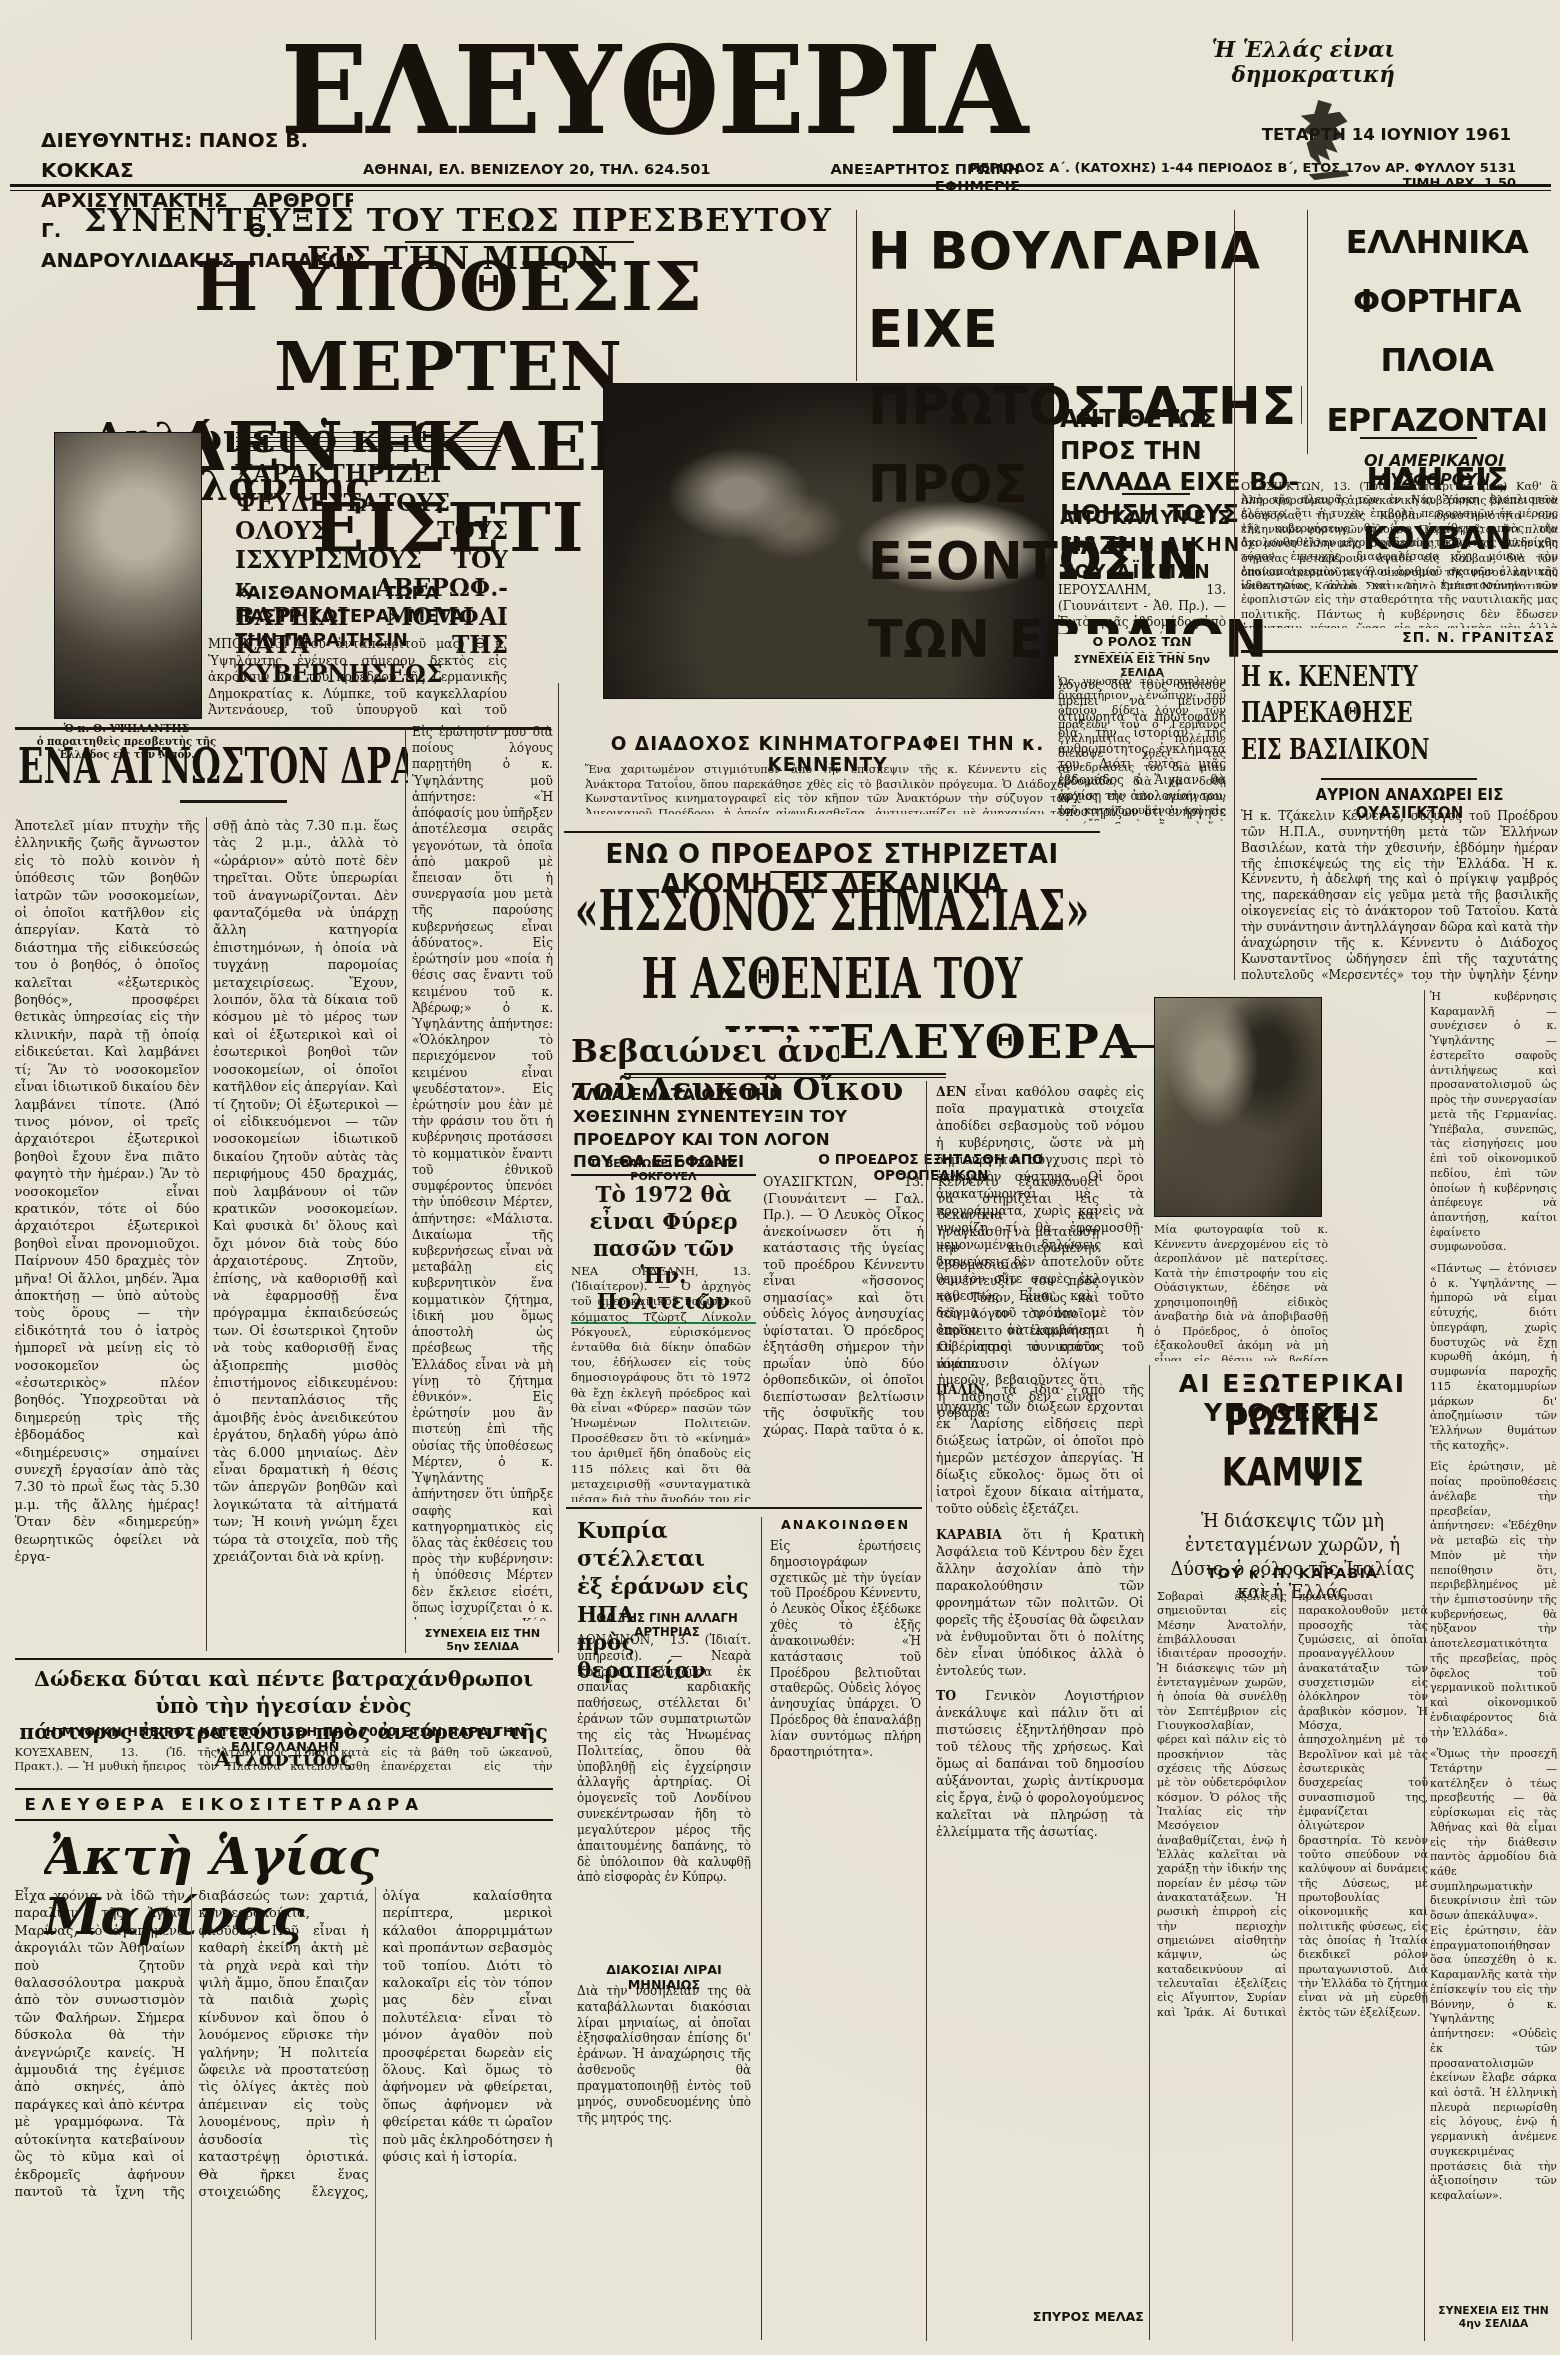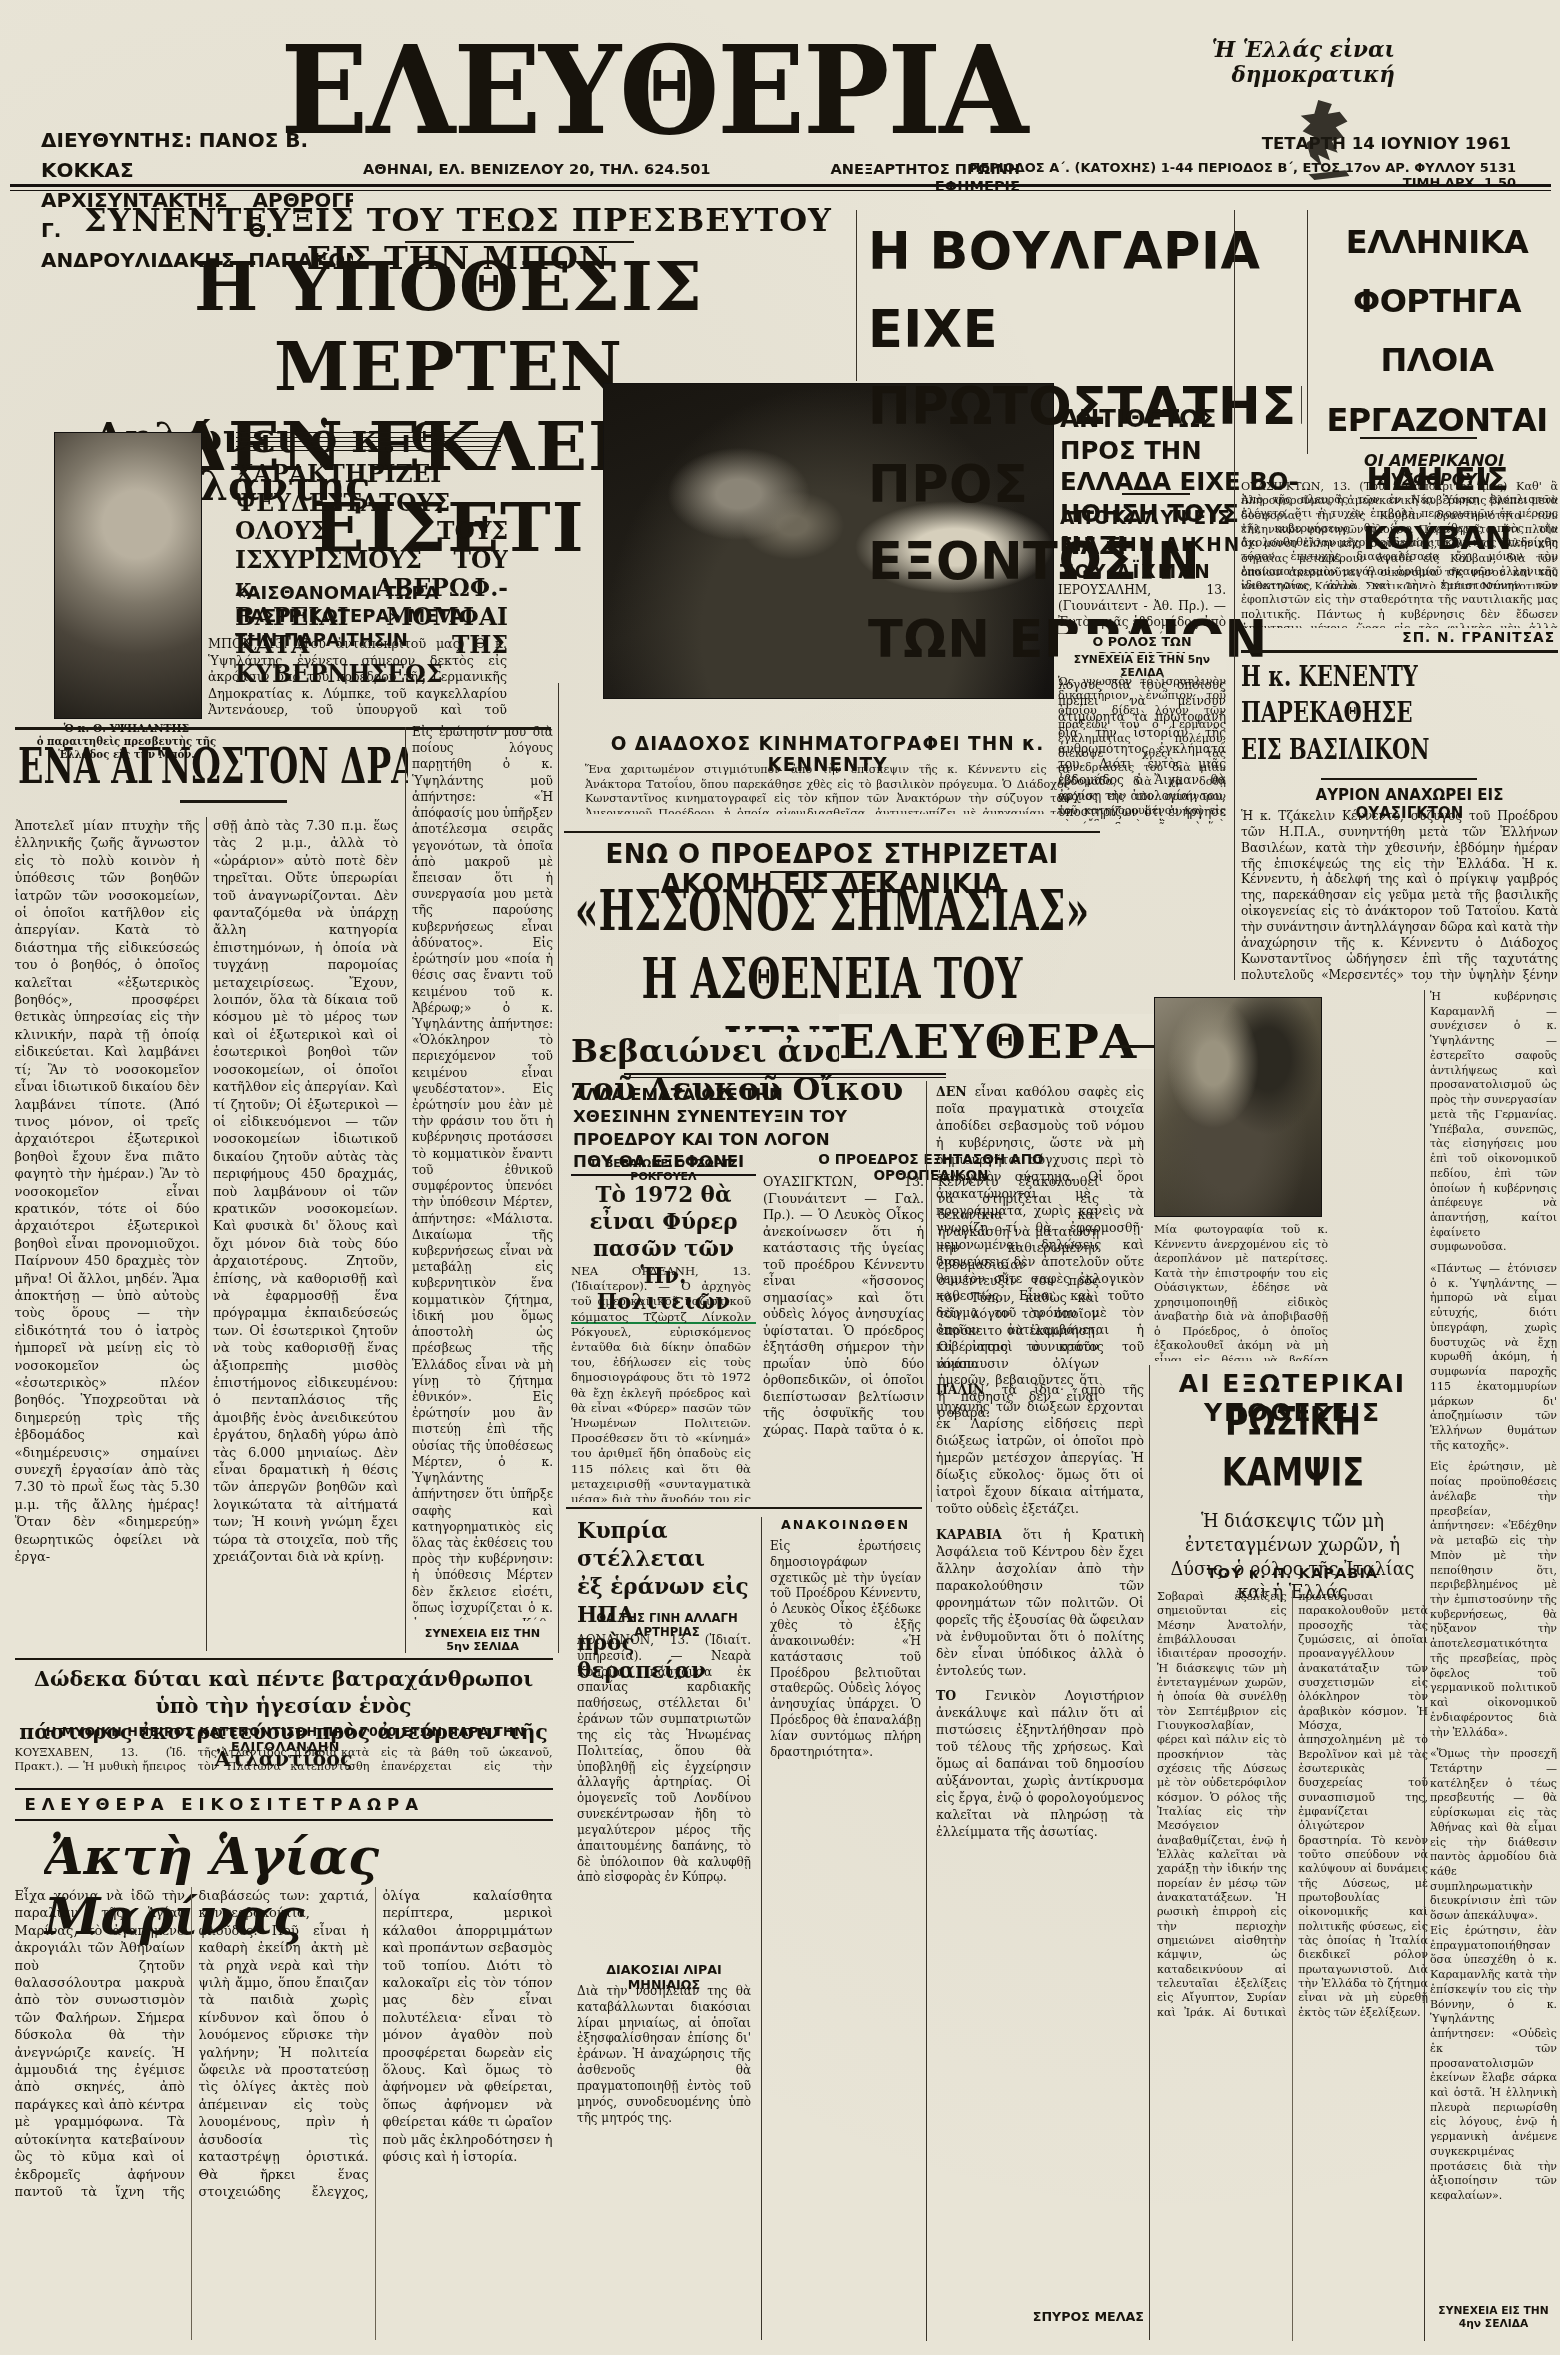--- a/index.html
+++ b/index.html
@@ -42,21 +42,21 @@
       <span class="b">ΑΡΘΡΟΓΡΑΦΟΣ</span>
     </div>
   <div style="display:flex;gap:13.7px;">
       <span class="b">Γ. ΑΝΔΡΟΥΛΙΔΑΚΗΣ</span>
       <span class="b">Θ. ΠΑΠΑΚΩΝΣΤΑΝΤΙΝΟΥ</span>
     </div>
 </div>
 
 <div class="abs sans b" style="left:363px;top:160px;width:419px;font-size:14.6px;">ΑΘΗΝΑΙ, ΕΛ. ΒΕΝΙΖΕΛΟΥ 20, ΤΗΛ. 624.501</div>
 <div class="abs sans b" style="left:786px;top:160px;width:234px;font-size:14.6px;text-align:right;">ΑΝΕΞΑΡΤΗΤΟΣ ΠΡΩΙΝΗ ΕΦΗΜΕΡΙΣ</div>
-<div class="abs sans b" style="left:1131px;top:134px;width:380px;font-size:16.6px;text-align:right;">ΤΕΤΑΡΤΗ 14 ΙΟΥΝΙΟΥ 1961</div>
+<div class="abs sans b" style="left:1131px;top:125px;width:380px;font-size:16.6px;text-align:right;">ΤΕΤΑΡΤΗ 14 ΙΟΥΝΙΟΥ 1961</div>
 <div class="abs sans b" style="left:931px;top:160px;width:585px;font-size:13px;text-align:right;">ΠΕΡΙΟΔΟΣ Α΄. (ΚΑΤΟΧΗΣ) 1-44 ΠΕΡΙΟΔΟΣ Β΄, ΕΤΟΣ 17ον ΑΡ. ΦΥΛΛΟΥ 5131 ΤΙΜΗ ΔΡΧ. 1.50</div>
 
 <svg class="abs" style="left:1289px;top:98px;" width="76" height="86" viewBox="0 0 78 88">
   <path d="M30 2 L44 6 L40 16 L52 14 L60 24 L48 30 L56 40 L44 44 L50 56 L38 52 L42 64 L30 58 L34 70 L22 60 L18 46 L26 40 L14 34 L22 26 L12 18 L26 16 Z" fill="#1d1912" opacity="0.88"></path>
   <path d="M20 78 L58 74 L62 80 L26 84 Z" fill="#1d1912" opacity="0.88"></path>
 </svg>
 
 <div class="abs hr" style="left:9.8px;top:184px;width:1541px;height:0;border-top:3.9px solid #171310;border-bottom:1.5px solid #171310;padding-top:2.9px;background:transparent;"></div>
 
 <div class="abs srf b ctr" style="left:68px;top:201px;width:780px;font-size:32px;letter-spacing:1px;">ΣΥΝΕΝΤΕΥΞΙΣ ΤΟΥ ΤΕΩΣ ΠΡΕΣΒΕΥΤΟΥ ΕΙΣ ΤΗΝ ΜΠΟΝ</div>

